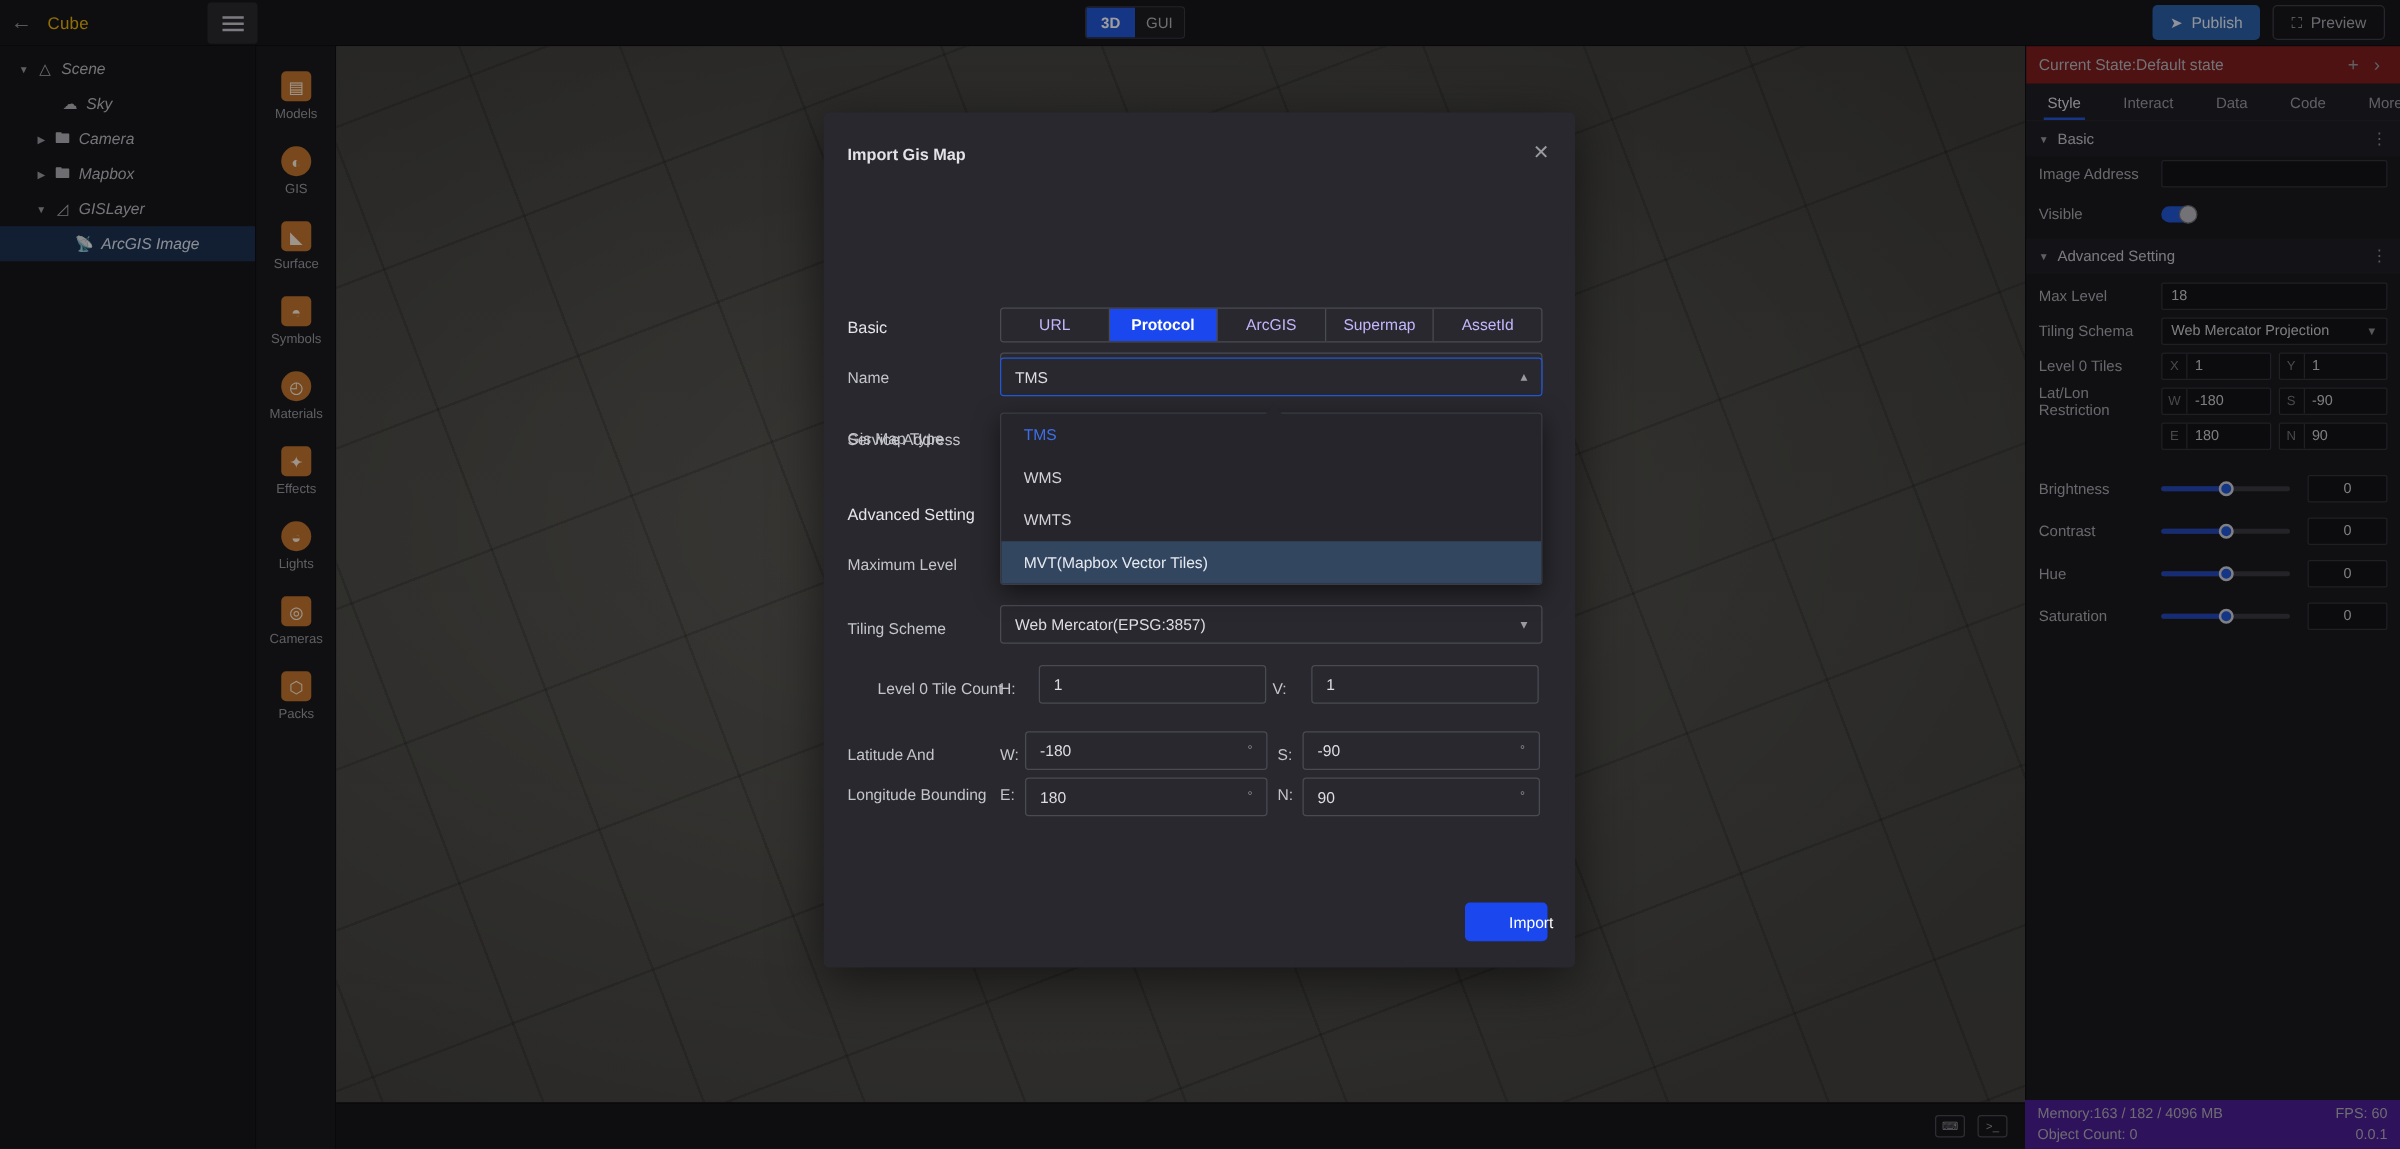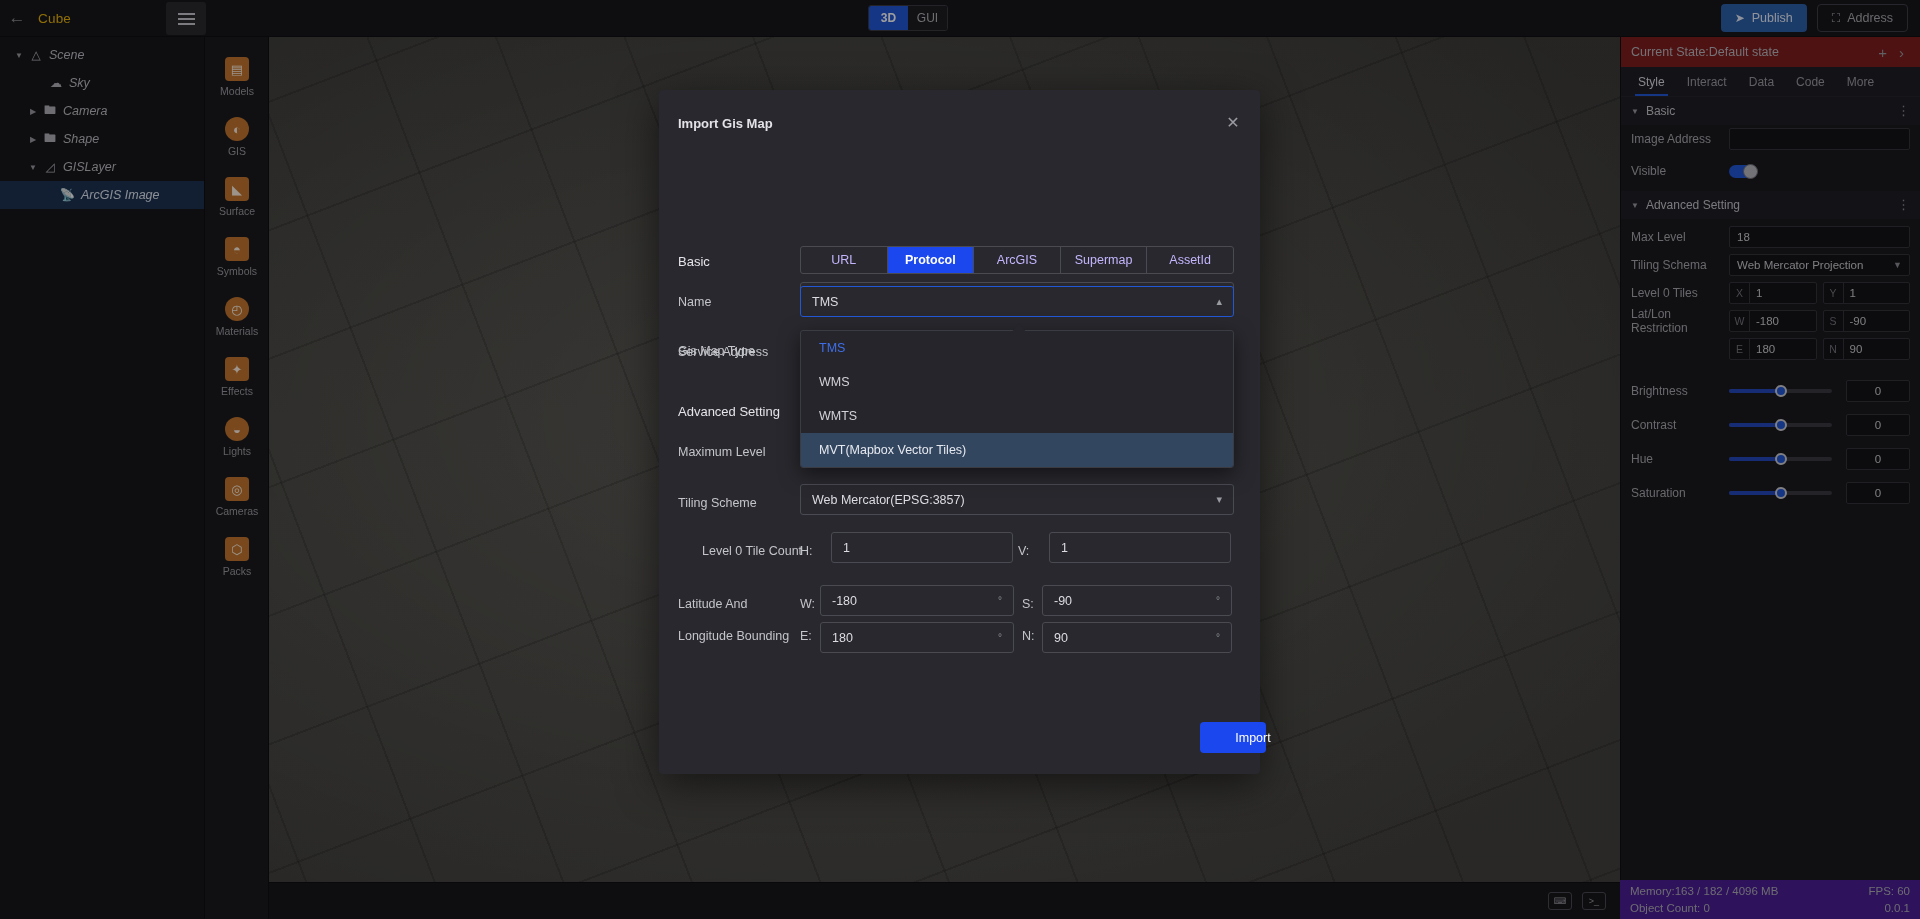--- a/index.html
+++ b/index.html
@@ -122,21 +122,21 @@
     position: absolute; left: 1620px; top: 37px; width: 300px; height: 882px;
     background: #1b1b1f; border-left: 1px solid #0f0f12;
   }
   #state-header {
     height: 30px; display: flex; align-items: center; padding: 0 10px;
     font-size: 12.5px; color: #b9b9c0; background: #7f1d1d;
   }
   #state-header .sp { flex: 1; }
   .hdr-ico { color: #9a9aa2; font-size: 15px; padding: 0 6px; cursor: pointer; }
   #rp-tabs {
-    height: 30px; display: flex; align-items: stretch; gap: 0; padding-left: 6px;
+    height: 30px; display: flex; align-items: stretch; gap: 12px; padding-left: 6px;
     border-bottom: 1px solid #26262c; background: #202026;
   }
   .rp-tab {
     padding: 0 11px; display: flex; align-items: center; font-size: 12px;
     color: #9b9ba2; cursor: pointer; position: relative;
   }
   .rp-tab.active { color: #dcdce2; }
   .rp-tab.active::after {
     content: ""; position: absolute; left: 8px; right: 8px; bottom: 0; height: 2px; background: #2257d6;
   }
@@ -243,21 +243,21 @@
     border: none;
   }
   .dd-opt {
     height: 34px; display: flex; align-items: center; padding: 0 18px;
     font-size: 12.5px; color: #d2d2d8; cursor: pointer;
   }
   .dd-opt.selected { color: #3f6fe8; }
   .dd-opt.hover { background: #33465f; color: #e6e9f0; }
 
   #import-btn {
-    position: absolute; left: 1200px; top: 722px; width: 66px; height: 31px;
+    position: absolute; left: 1172px; top: 722px; width: 66px; height: 31px;
     background: #1b47ee; color: #fff; border-radius: 4px;
     display: flex; align-items: center; justify-content: center;
     font-size: 12.5px; cursor: pointer; padding-left: 40px;
   }
 </style>
 </head>
 <body>
 
 <div id="app">
 
@@ -273,21 +273,21 @@
       <div class="active">3D</div>
       <div>GUI</div>
     </div>
     <div id="topbar-right">
       <div class="tb-btn" id="publish-btn">
         <span class="glyph">➤</span>
         <span>Publish</span>
       </div>
       <div class="tb-btn" id="preview-btn">
         <span class="glyph">⛶</span>
-        <span>Address</span>
+        <span>Preview</span>
       </div>
     </div>
   </div>
 
   <div id="tree-panel">
     <div class="tree-row" style="padding-left:12px">
       <span class="tw">▼</span>
       <span class="ticon">△</span>
       <span class="tlabel">Scene</span>
     </div>
@@ -297,21 +297,21 @@
       <span class="tlabel">Sky</span>
     </div>
     <div class="tree-row" style="padding-left:26px">
       <span class="tw">▶</span>
       <span class="ticon">🖿</span>
       <span class="tlabel">Camera</span>
     </div>
     <div class="tree-row" style="padding-left:26px">
       <span class="tw">▶</span>
       <span class="ticon">🖿</span>
-      <span class="tlabel">Shape</span>
+      <span class="tlabel">Mapbox</span>
     </div>
     <div class="tree-row" style="padding-left:26px">
       <span class="tw">▼</span>
       <span class="ticon">◿</span>
       <span class="tlabel">GISLayer</span>
     </div>
     <div class="tree-row selected" style="padding-left:44px">
       <span class="tw"></span>
       <span class="ticon">📡</span>
       <span class="tlabel">ArcGIS Image</span>

